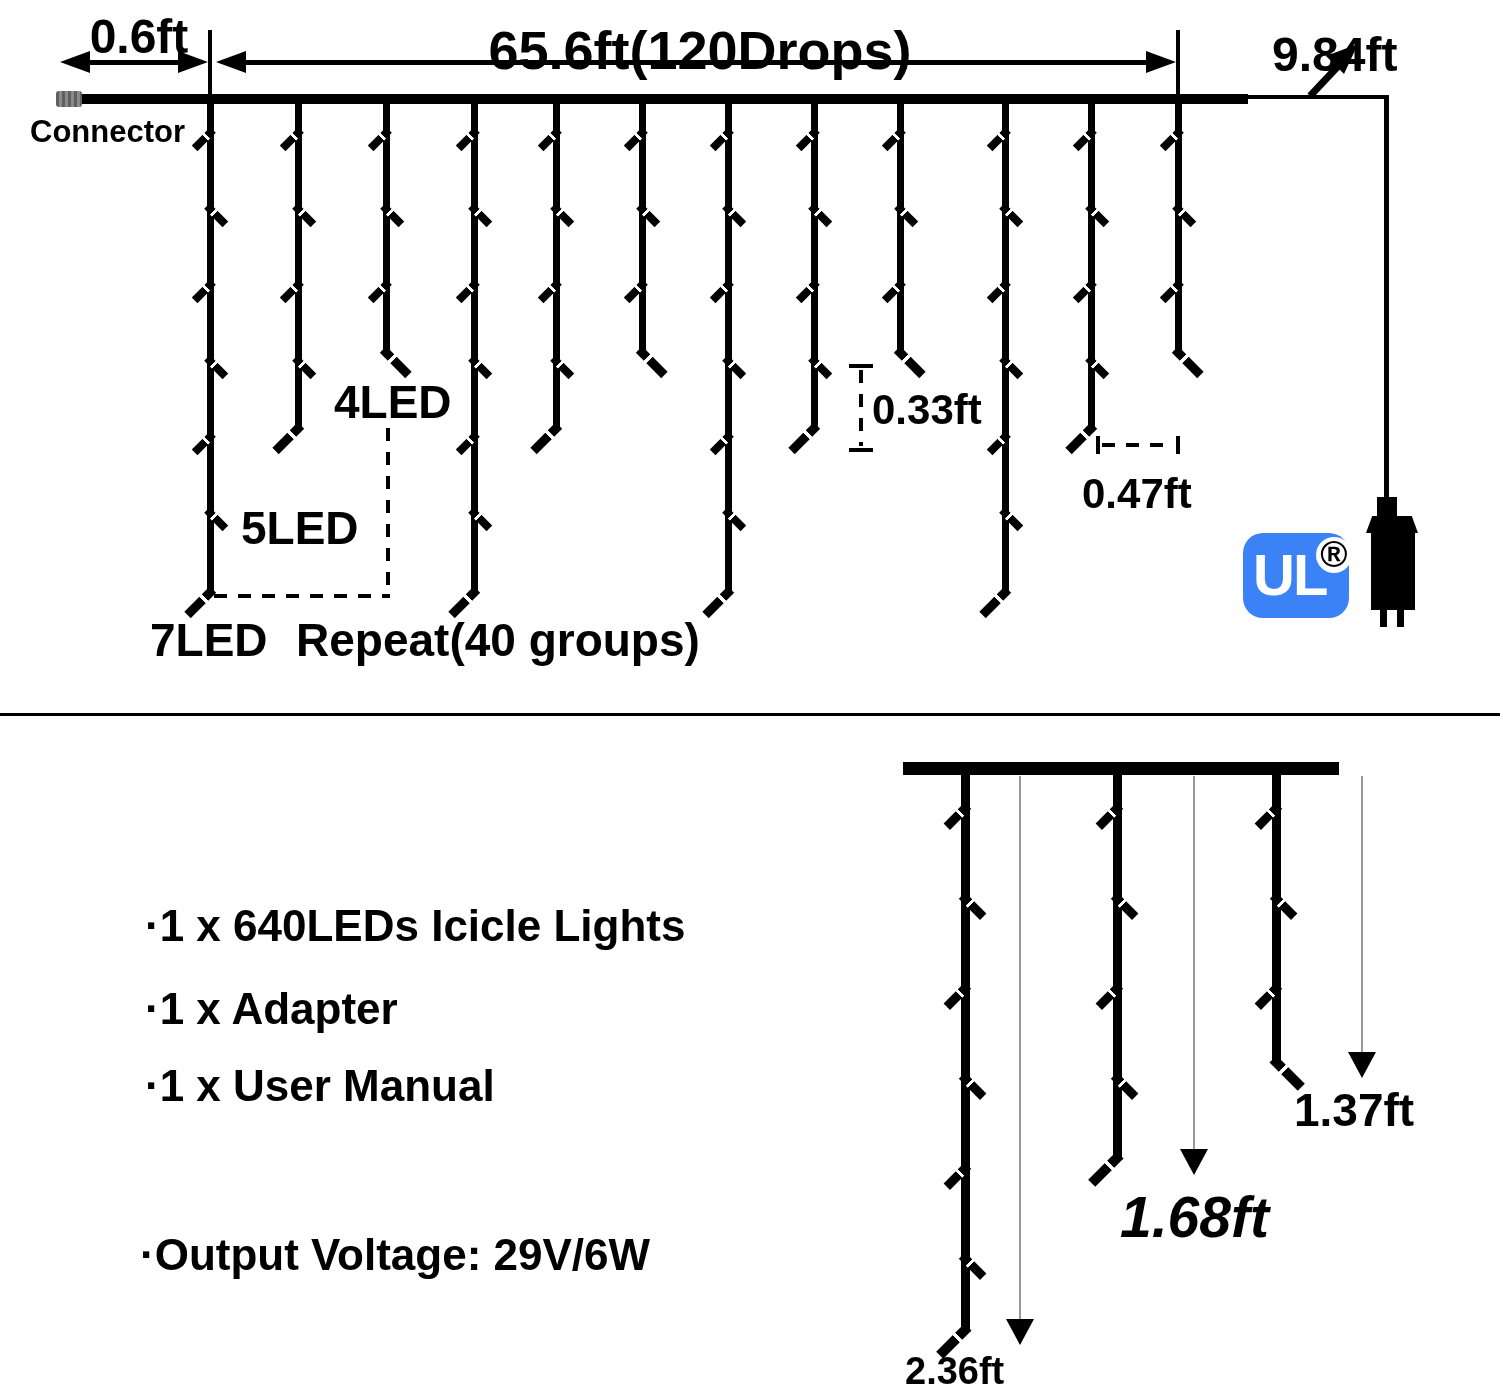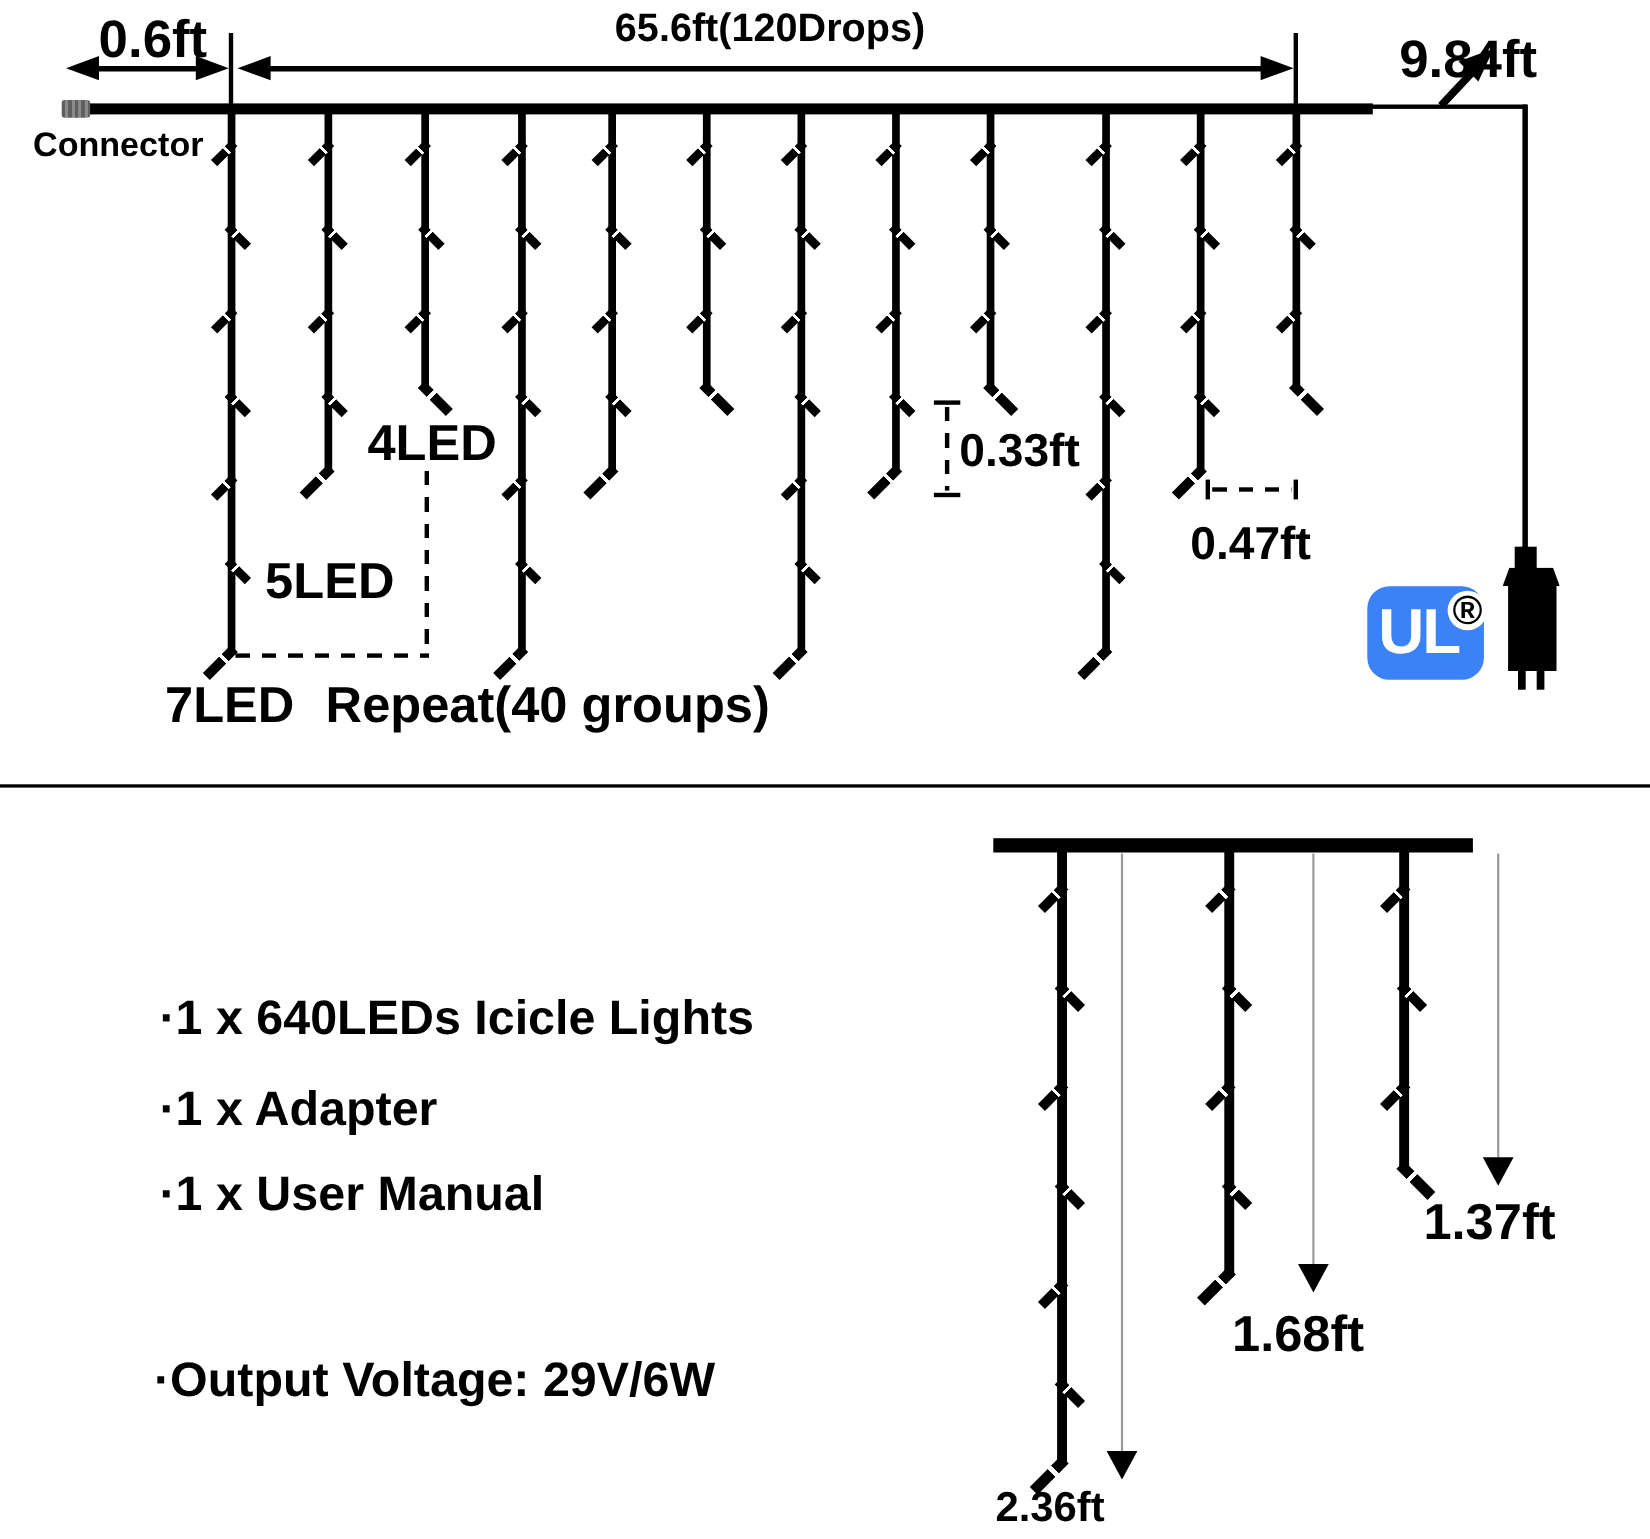--- a/index.html
+++ b/index.html
@@ -9,21 +9,21 @@
   .shape{position:absolute;}
   .ctr{text-align:center;}
 </style>
 </head>
 <body>
 
 <div id="canvas">
 
   <div class="lbl ctr" style="left:78px;top:12px;width:122px;font-size:48px;">0.6ft</div>
 
-  <div class="lbl ctr" style="left:420px;top:6px;width:560px;font-size:36px;text-align:center;">65.6ft(120Drops)</div>
+  <div class="lbl ctr" style="left:420px;top:22px;width:560px;font-size:54px;text-align:center;">65.6ft(120Drops)</div>
 
   <div class="lbl" style="left:1272px;top:10px;font-size:48px;margin-top:20px;">9.84ft</div>
 
   <div class="lbl" style="left:30px;top:116px;font-size:31px;">Connector</div>
 
   <div class="lbl" style="left:334px;top:378px;font-size:46px;">4LED</div>
 
   <div class="lbl" style="left:241px;top:462px;font-size:46px;margin-top:42px;">5LED</div>
 
   <div class="lbl" style="left:150px;top:616px;font-size:46px;">7LED</div>
@@ -40,21 +40,21 @@
   <div class="shape" style="left:1316px;top:537px;width:36px;height:36px;border-radius:50%;background:#fff;text-align:center;">
     <span style="font-size:37px;font-weight:700;line-height:36px;">®</span>
   </div>
 
   <div class="lbl" style="left:145px;top:903px;font-size:44px;">·1 x 640LEDs Icicle Lights</div>
   <div class="lbl" style="left:145px;top:986px;font-size:44px;">·1 x Adapter</div>
   <div class="lbl" style="left:145px;top:1063px;font-size:44px;">·1 x User Manual</div>
   <div class="lbl" style="left:140px;top:1232px;font-size:44px;">·Output Voltage: 29V/6W</div>
 
   <div class="lbl" style="left:905px;top:1352px;font-size:38px;">2.36ft</div>
-  <div class="lbl" style="left:1120px;top:1188px;font-size:46px;">1.68ft</div>
+  <div class="lbl" style="left:1120px;top:1188px;font-size:57px;font-style:italic;">1.68ft</div>
   <div class="lbl" style="left:1294px;top:1086px;font-size:46px;">1.37ft</div>
 
   <svg width="62" height="62" style="position:absolute;left:1300px;top:42px;">
     <line x1="10" y1="54" x2="42" y2="20" stroke="#000" stroke-width="7"></line>
     <polygon points="58,2 26,14 44,32" fill="#000"></polygon>
   </svg>
 
   <div class="shape" style="left:0;top:713px;width:1500px;height:3px;background:#000;"></div>
 
   <div id="gen">

